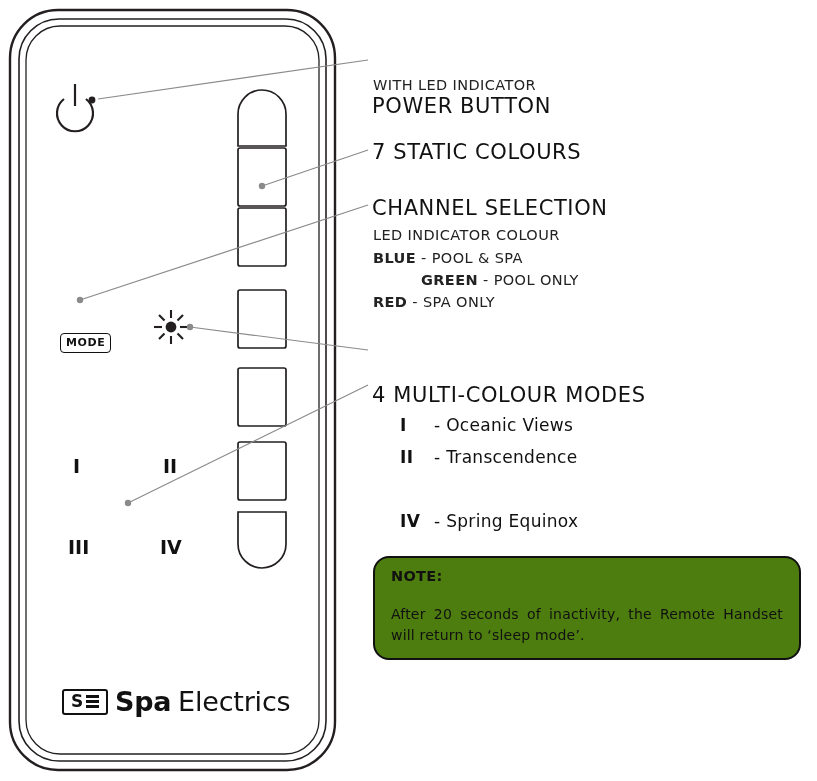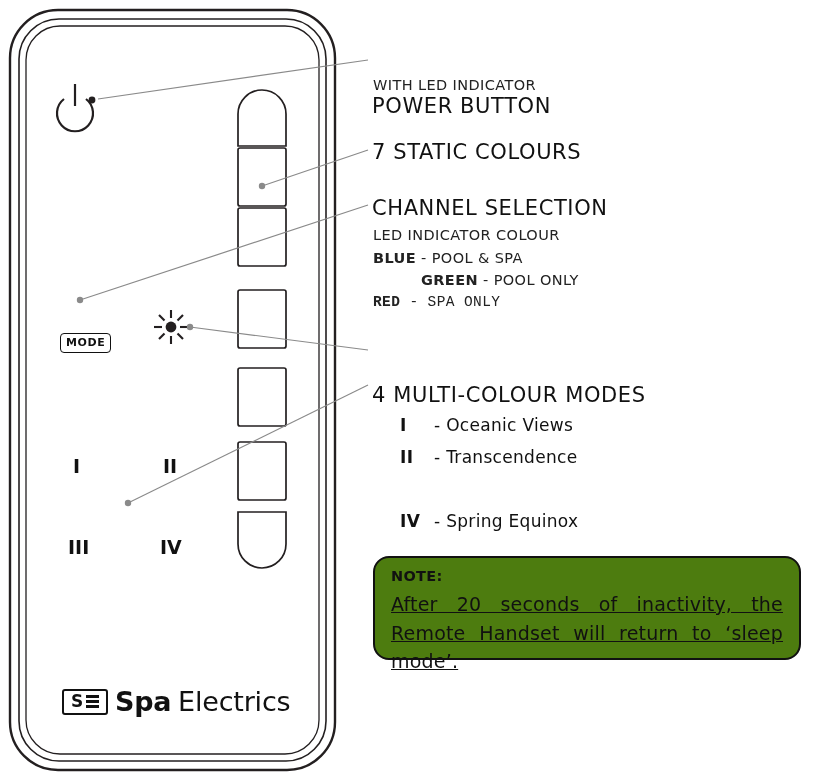--- a/index.html
+++ b/index.html
@@ -140,27 +140,26 @@
     background: #4d7c0f;
     padding: 10px 16px 0 16px;
   }
   .note-title {
     font-size: 14.5px;
     font-weight: bold;
     letter-spacing: 0.3px;
     color: #111;
   }
   .note-body {
-    margin-top: 6px;
-    font-size: 19px;
+    margin-top: 20px;
+    font-size: 14px;
     letter-spacing: 0.2px;
     color: #111;
     text-align: justify;
     line-height: 1.5;
-    text-decoration: underline;
   }
 </style>
 </head>
 <body>
 
 <div id="stage">
 
   <svg class="layer" viewBox="0 0 817 781">
 
     <g fill="none" stroke="#231f20">
@@ -234,21 +233,21 @@
 
   <div class="txt head" style="left:372px; top:46px;margin-top:47px;">POWER BUTTON</div>
   <div class="txt sub" style="left:373px; top:76px;">WITH LED INDICATOR</div>
 
   <div class="txt head" style="left:372px; top:139px;">7 STATIC COLOURS</div>
 
   <div class="txt head" style="left:372px; top:195px;">CHANNEL SELECTION</div>
   <div class="txt sub" style="left:373px; top:226px;">LED INDICATOR COLOUR</div>
   <div class="txt sub" style="left:373px; top:249px;"><b>BLUE</b><span> - POOL &amp; SPA</span></div>
   <div class="txt sub" style="left:373px; top:271px;margin-left:48px;"><b>GREEN</b><span> - POOL ONLY</span></div>
-  <div class="txt sub" style="left:373px; top:293px;font-family:Liberation Mono, monospace;"><b>RED</b><span> - SPA ONLY</span></div>
+  <div class="txt sub" style="left:373px; top:293px;"><b>RED</b><span> - SPA ONLY</span></div>
 
 
   <div class="txt head" style="left:372px; top:382px;">4 MULTI-COLOUR MODES</div>
 
   <div class="txt modeline" style="left:400px; top:415px;"><span class="rn">I</span><span>-</span> <span>Oceanic Views</span></div>
 
   <div class="txt modeline" style="left:400px; top:447px;"><span class="rn">II</span><span>-</span> <span>Transcendence</span></div>
 
 
   <div class="txt modeline" style="left:400px; top:511px;"><span class="rn">IV</span><span>-</span> <span>Spring Equinox</span></div>

